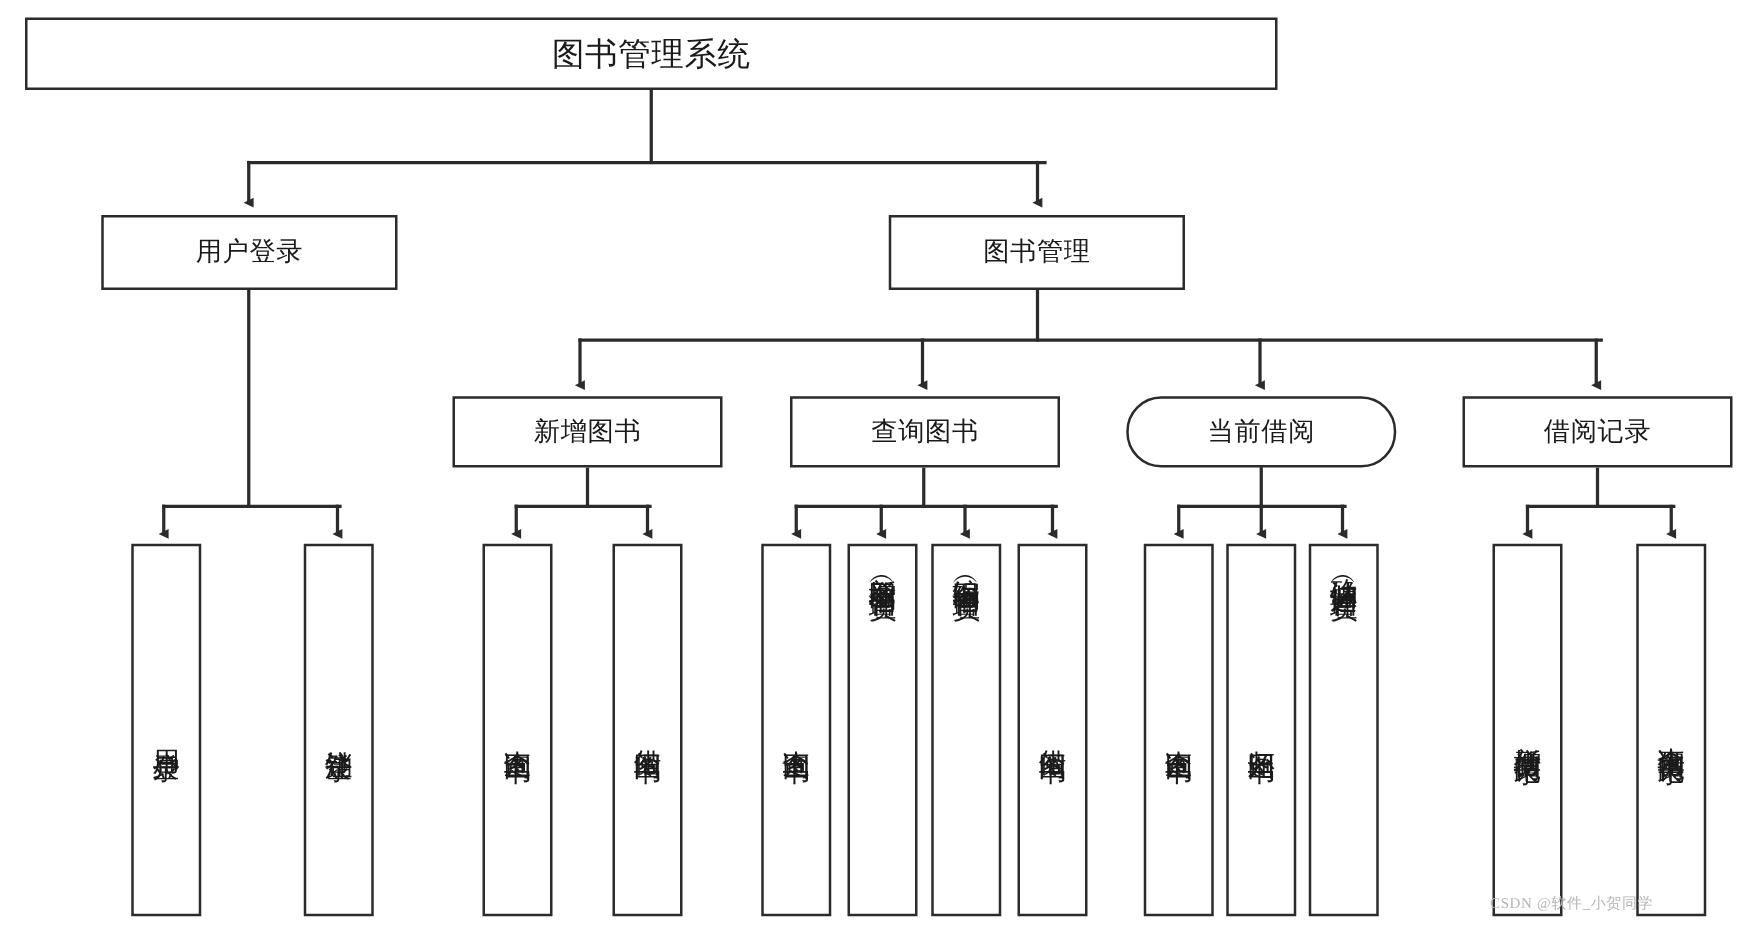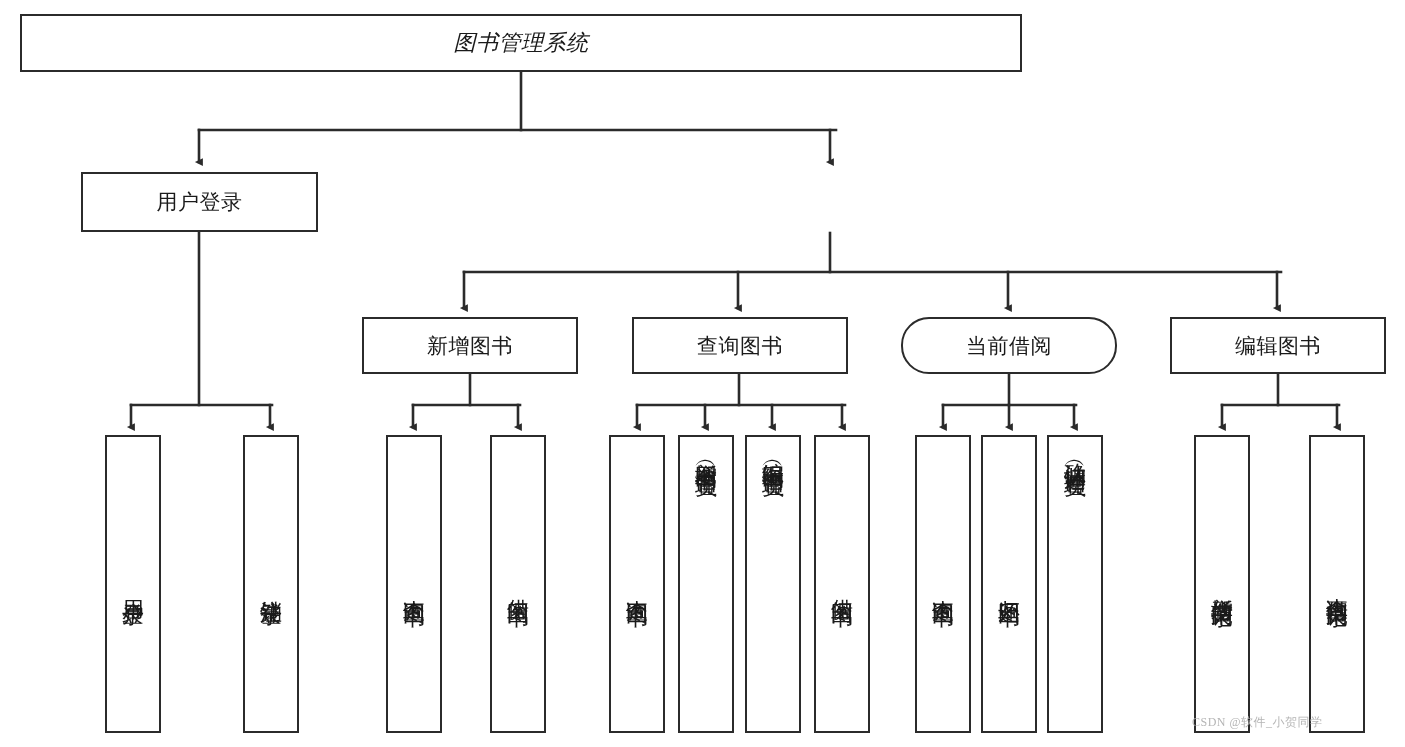--- a/index.html
+++ b/index.html
@@ -41,22 +41,21 @@
     text-align: center;
     line-height: 1.02;
   }
   
   .node.horiz .label {
     writing-mode: horizontal-tb;
     font-size: 21px;
     letter-spacing: 0.5px;
   }
   .node.root .label {
-    font-size: 22px;
-    font-style: italic;
+    font-size: 26px;
   }
   
   .node.vert {
     align-items: center;
     justify-content: center;
     padding-top: 4px;
   }
   .node.vert.topalign {
     align-items: flex-start;
     padding-top: 8px;
@@ -133,35 +132,38 @@
   </svg>
 
   <div class="node horiz root" style="left:20px; top:14px; width:1002px; height:58px;">
     <span class="label">图书管理系统</span>
   </div>
 
   <div class="node horiz" style="left:81px; top:172px; width:237px; height:60px;">
     <span class="label">用户登录</span>
   </div>
 
+  <div class="node horiz" style="left:711px; top:172px; width:237px; height:60px;">
+    <span class="label">图书管理</span>
+  </div>
 
   <div class="node horiz" style="left:362px; top:317px; width:216px; height:57px;">
     <span class="label">新增图书</span>
   </div>
 
   <div class="node horiz" style="left:632px; top:317px; width:216px; height:57px;">
     <span class="label">查询图书</span>
   </div>
 
   <div class="node horiz" style="left:901px; top:317px; width:216px; height:57px;border-radius:28px;">
     <span class="label">当前借阅</span>
   </div>
 
   <div class="node horiz" style="left:1170px; top:317px; width:216px; height:57px;">
-    <span class="label">编辑图书</span>
+    <span class="label">借阅记录</span>
   </div>
 
   <div class="node vert" style="left:105px; top:435px; width:56px; height:298px;">
     <span class="label">用户登录</span>
   </div>
   <div class="node vert" style="left:243px; top:435px; width:56px; height:298px;">
     <span class="label">注销登录</span>
   </div>
 
   <div class="node vert" style="left:386px; top:435px; width:56px; height:298px;">

